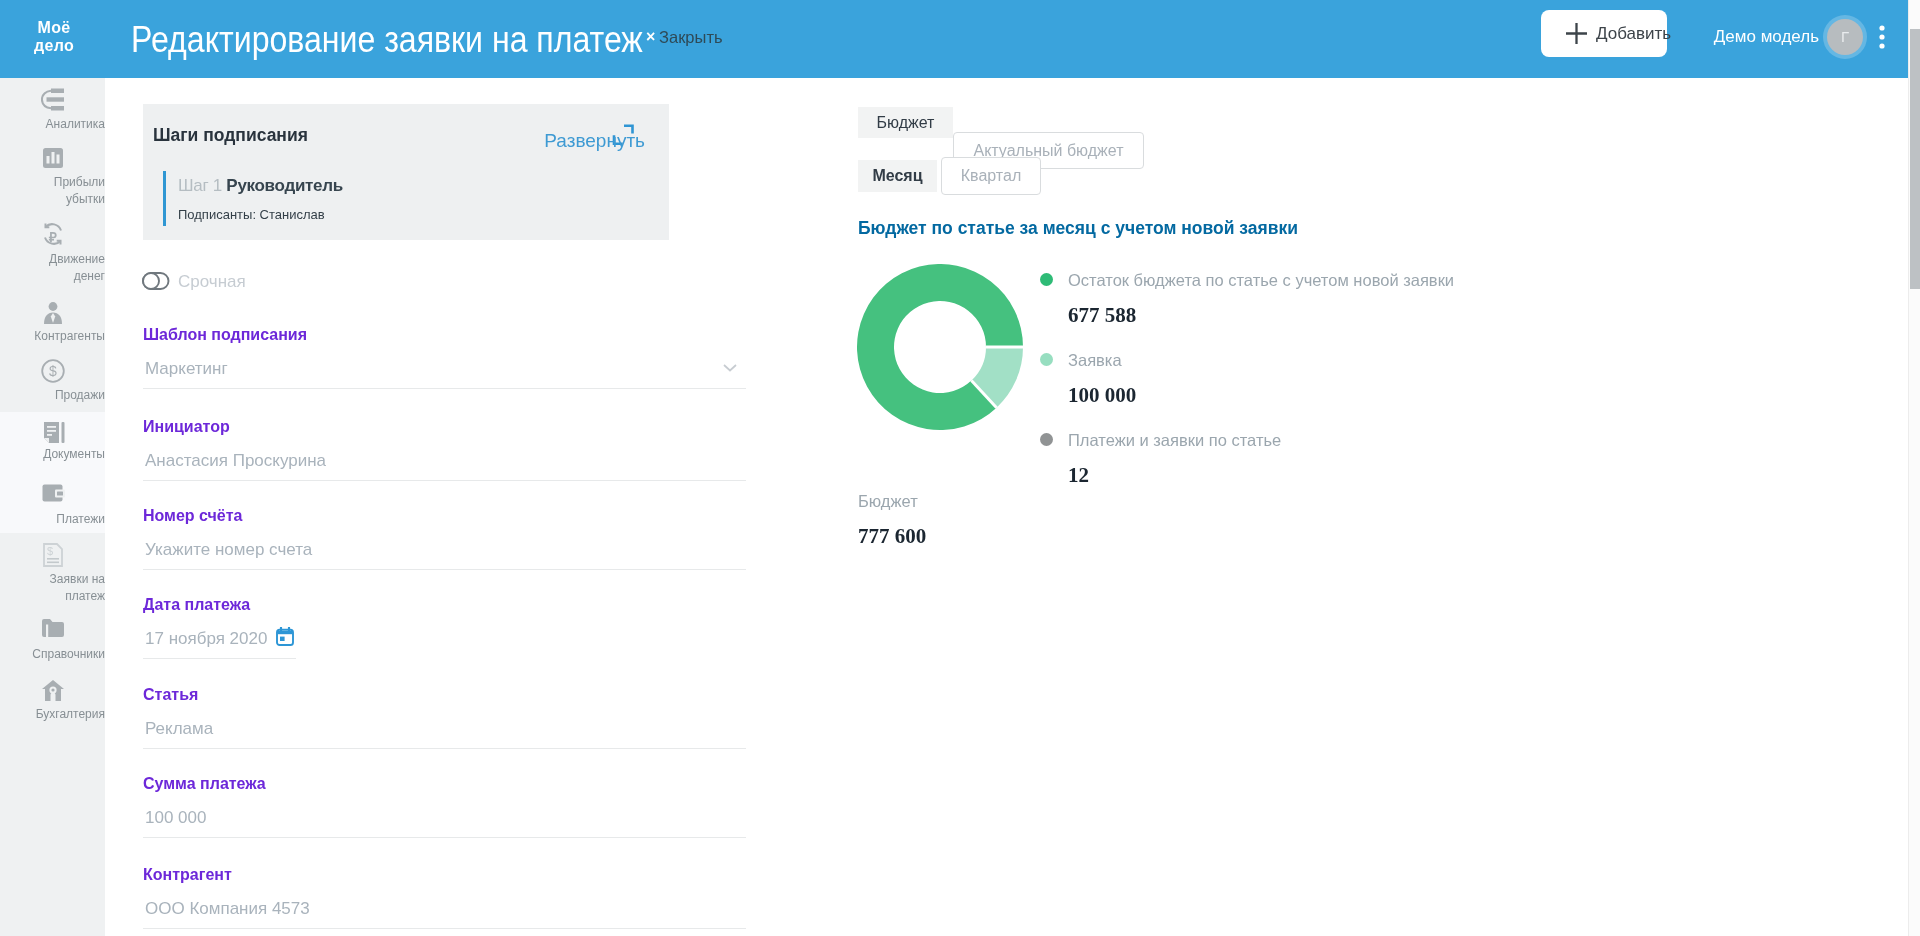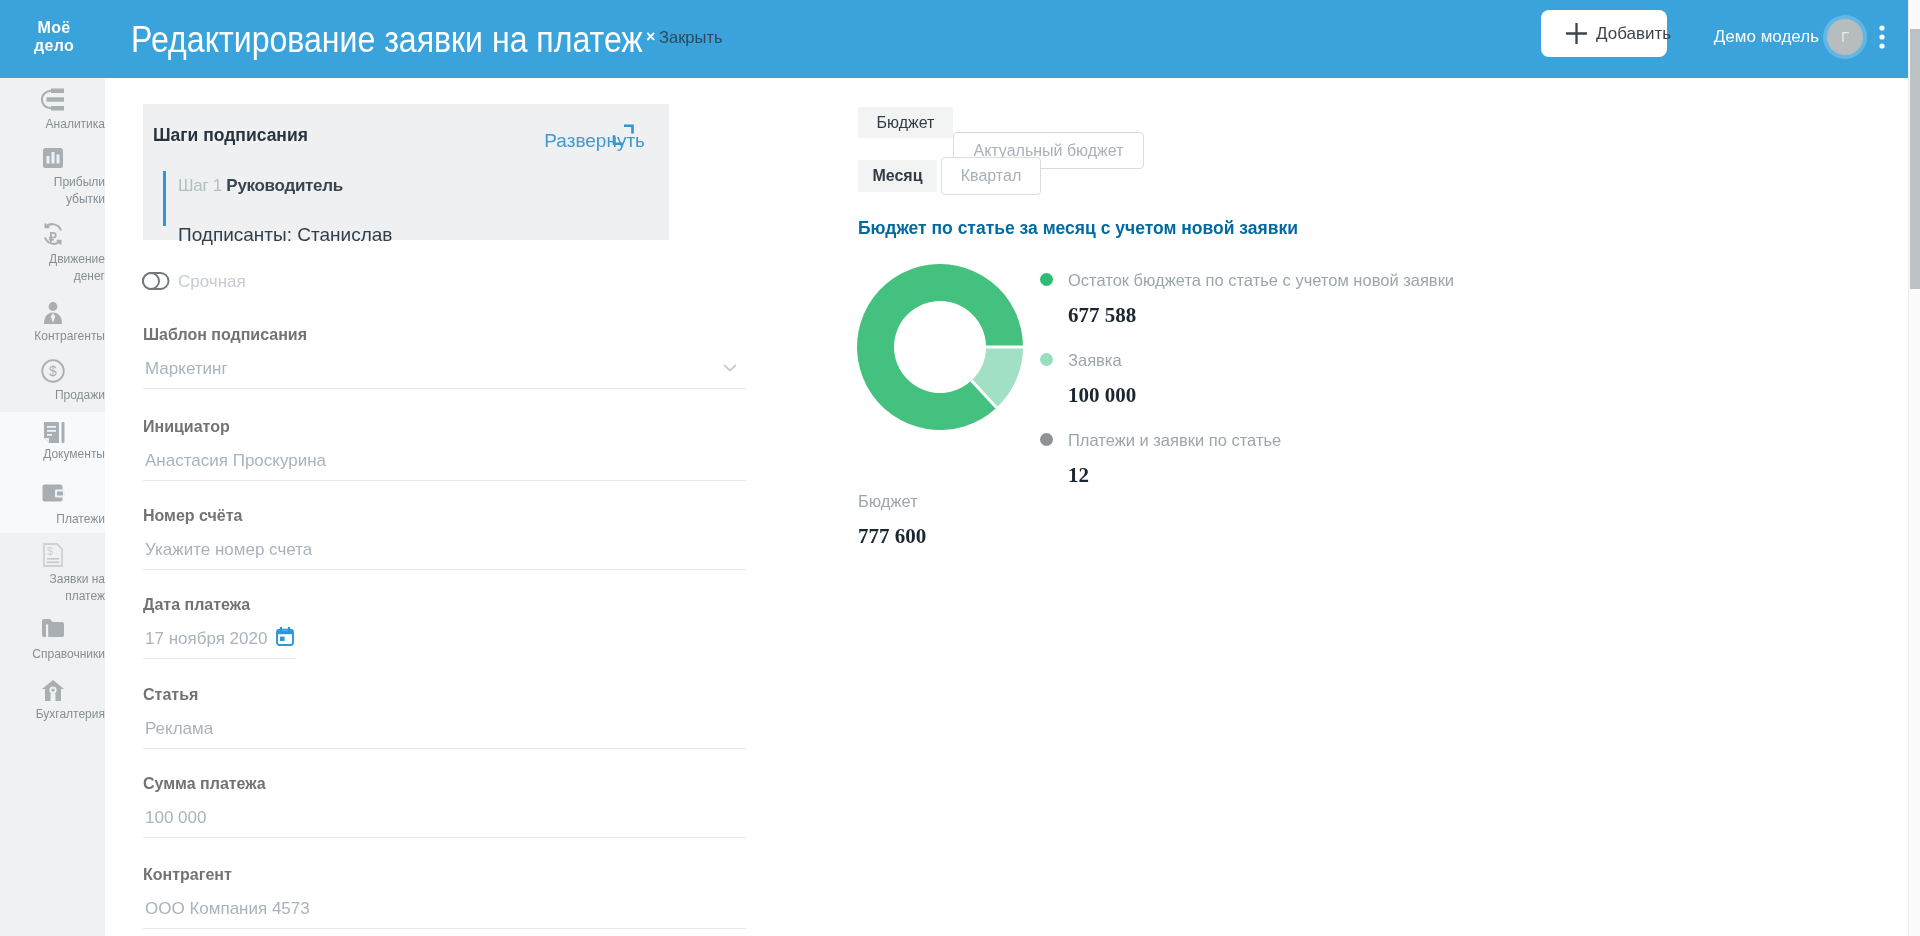--- a/index.html
+++ b/index.html
@@ -29,24 +29,24 @@
   .side { position:absolute; left:0; top:78px; width:105px; height:858px; background:#eff1f2; }
   .side .grp2 { position:absolute; left:0; top:334px; width:105px; height:121px; background:#f8f9fb; }
   .sitem { position:absolute; width:105px; text-align:right; color:#878f94; font-size:12px; line-height:16.5px; }
   
   .panel { position:absolute; left:143px; top:104px; width:526px; height:136px; background:#eef0f1; }
   .panel h2 { position:absolute; left:10px; top:21px; font-size:17.5px; color:#29333d; }
   .expand { position:absolute; right:24px; top:26px; font-size:19px; color:#3e9ad3; }
   .stepbar { position:absolute; left:20px; top:67px; width:3px; height:55px; background:#2f97d3; }
   .step1 { position:absolute; left:35px; top:72px; font-size:17px; letter-spacing:-0.3px; color:#b5bdc2; }
   .step1 b { color:#37454f; }
-  .signers { position:absolute; left:35px; top:103px; font-size:19px; color:#333f48;margin-top:17px; }
+  .signers { position:absolute; left:35px; top:103px; font-size:13px; color:#333f48; }
   .srochnaya { position:absolute; left:178px; top:272px; font-size:17px; color:#c6ccd2; }
   .field { position:absolute; left:143px; width:603px; }
-  .field .lab { position:absolute; left:0; top:0; font-size:16px; font-weight:700; color:#737373; }
+  .field .lab { position:absolute; left:0; top:0; font-size:16px; font-weight:700; color:#6d28d9; }
   .field .val { position:absolute; left:2px; top:33px; font-size:17px; color:#a9b3bc; }
   .field .line { position:absolute; left:0; top:62px; width:603px; height:1px; background:#e7e9ea; }
   
   .seg { position:absolute; background:#f2f3f3; color:#323c46; font-size:16px; text-align:center; }
   .segb { position:absolute; background:#fff; border:1px solid #d9dcde; border-radius:4px;
      color:#a9b1b9; font-size:16px; text-align:center; }
   .rhead { position:absolute; left:858px; top:218px; font-size:17.5px; font-weight:700; color:#0369a1; }
   .legdot { position:absolute; width:13px; height:13px; border-radius:50%; }
   .legtxt { position:absolute; font-size:16.5px; color:#9ba6ae; }
   .legval { position:absolute; font-family:"Liberation Serif", serif; font-weight:700;

